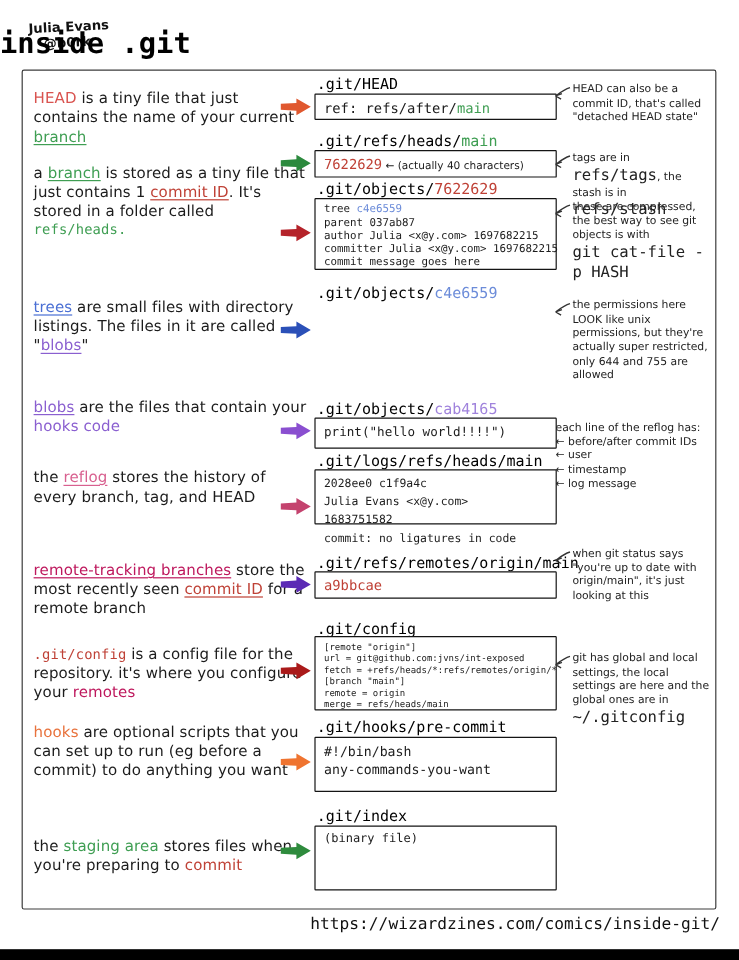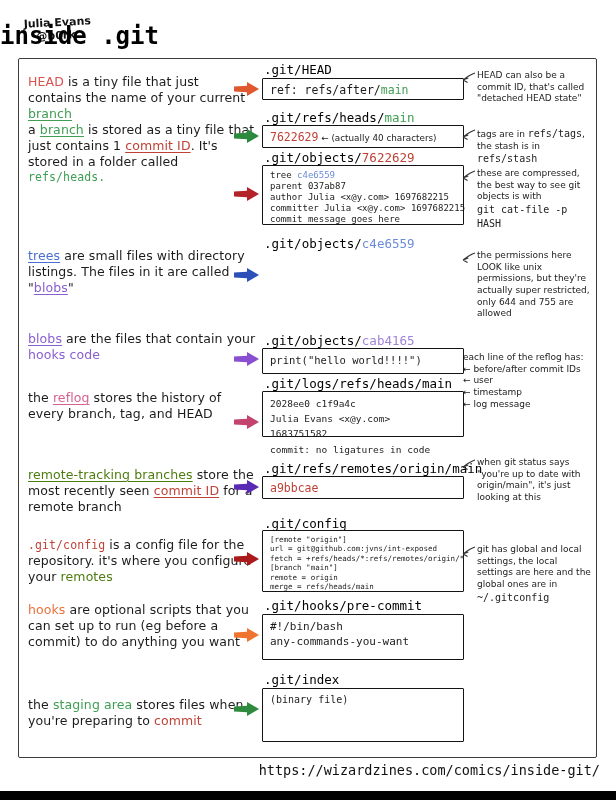--- a/index.html
+++ b/index.html
@@ -19,37 +19,37 @@
         letter-spacing:0.1px;color:#1c1c1c;}
   .arrow{position:absolute;left:233px;width:27px;height:16px;}
   .path{position:absolute;left:264px;font-family:"DejaVu Sans Mono",monospace;
         font-size:12.5px;color:#000;white-space:pre;}
   .box{position:absolute;left:262px;width:202px;border:1.6px solid #141414;border-radius:1px;
        background:#fff;font-family:"DejaVu Sans Mono",monospace;color:#1c1c1c;
        padding:4px 7px;box-sizing:border-box;}
   .box .line{white-space:pre;}
   .note{position:absolute;left:477px;width:117px;font-size:9px;line-height:1.3;color:#222;}
   .note .pointer{position:absolute;left:-16px;top:1px;}
-  .note .mono{font-size:10px;}
+  .note .mono{font-size:13px;}
   
   .fs115{font-size:11.5px;line-height:1.3;}
   .fs105{font-size:10.5px;line-height:1.35;}
   .fs10{font-size:10px;line-height:1.45;}
   .fs95{font-size:9.5px;line-height:1.6;}
   .fs9{font-size:9px;line-height:1.22;}
   .fs75{font-size:7.5px;line-height:1.25;}
   .fs11{font-size:11px;line-height:1.4;}
   
   .red{color:#d9534f;}
   .red2{color:#bf4136;}
   .green{color:#3f9e53;}
   .blue{color:#4a6fd4;}
   .blue2{color:#6c8cd9;}
   .purple{color:#8a5fd0;}
-  .purple2{color:#4d7c0f;}
+  .purple2{color:#be185d;}
   .purple3{color:#a083dc;}
   .pink{color:#d8608f;margin-top:40px;}
   .orange{color:#e8723c;}
   .u{text-decoration:underline;text-decoration-thickness:1.3px;text-underline-offset:2px;}
   .mono{font-family:"DejaVu Sans Mono",monospace;}
   .desc .mono{font-size:11.5px;}
   .hand{font-family:"DejaVu Sans",sans-serif;font-size:8.8px;}
   #footer{position:absolute;right:16px;top:762px;font-family:"DejaVu Sans Mono",monospace;
           font-size:13.5px;color:#111;}
   #bottombar{position:absolute;left:0;bottom:0;width:616px;height:9px;background:#000;}
@@ -77,21 +77,21 @@
     </div>
   <div class="note" style="top:70px">
     <svg class="pointer" width="15" height="13" viewBox="0 0 15 13">
         <path d="M14,2 C9,3.5 6,6 2,9 M2,9 l5.3,-2 M2,9 l4.6,2.6" stroke="#333" stroke-width="1.1" fill="none"></path>
       </svg>
     <div>
         <div class="line"><span>HEAD can also be a commit ID, that's called "detached HEAD state"</span></div>
       </div>
   </div>
 
-  <div class="desc" style="top:122px"><span>a </span><span class="green u">branch</span><span> is stored as a tiny file that just contains 1 </span><span class="red2 u">commit ID</span><span>. It's stored in a folder called </span><span class="green mono">refs/heads.</span></div>
+  <div class="desc" style="top:136px"><span>a </span><span class="green u">branch</span><span> is stored as a tiny file that just contains 1 </span><span class="red2 u">commit ID</span><span>. It's stored in a folder called </span><span class="green mono">refs/heads.</span></div>
   <svg class="arrow" style="top:128px" viewBox="0 0 27 16">
       <path d="M1,5.5 L14,4.8 L14,1 L26,8 L14,15 L14,11.2 L1,10.5 Z" fill="#2c8a3e"></path>
     </svg>
   <div class="path" style="top:110px"><span>.git/refs/heads/</span><span class="green">main</span></div>
   <div class="box fs115" style="top:125px;height:23px">
       <div class="line"><span class="red2">7622629</span><span class="hand"> ← (actually 40 characters)</span></div>
     </div>
   <div class="note" style="top:127px">
     <svg class="pointer" width="15" height="13" viewBox="0 0 15 13">
         <path d="M14,2 C9,3.5 6,6 2,9 M2,9 l5.3,-2 M2,9 l4.6,2.6" stroke="#333" stroke-width="1.1" fill="none"></path>

